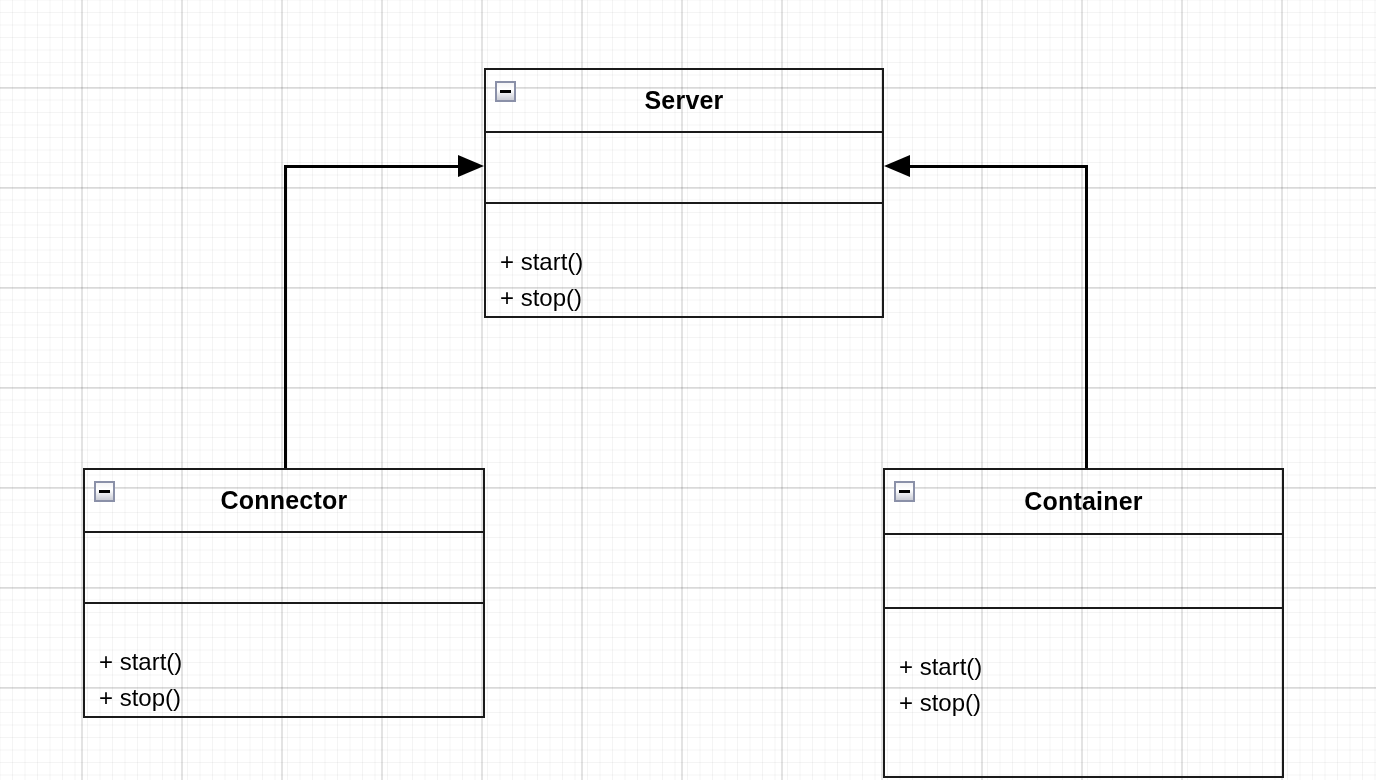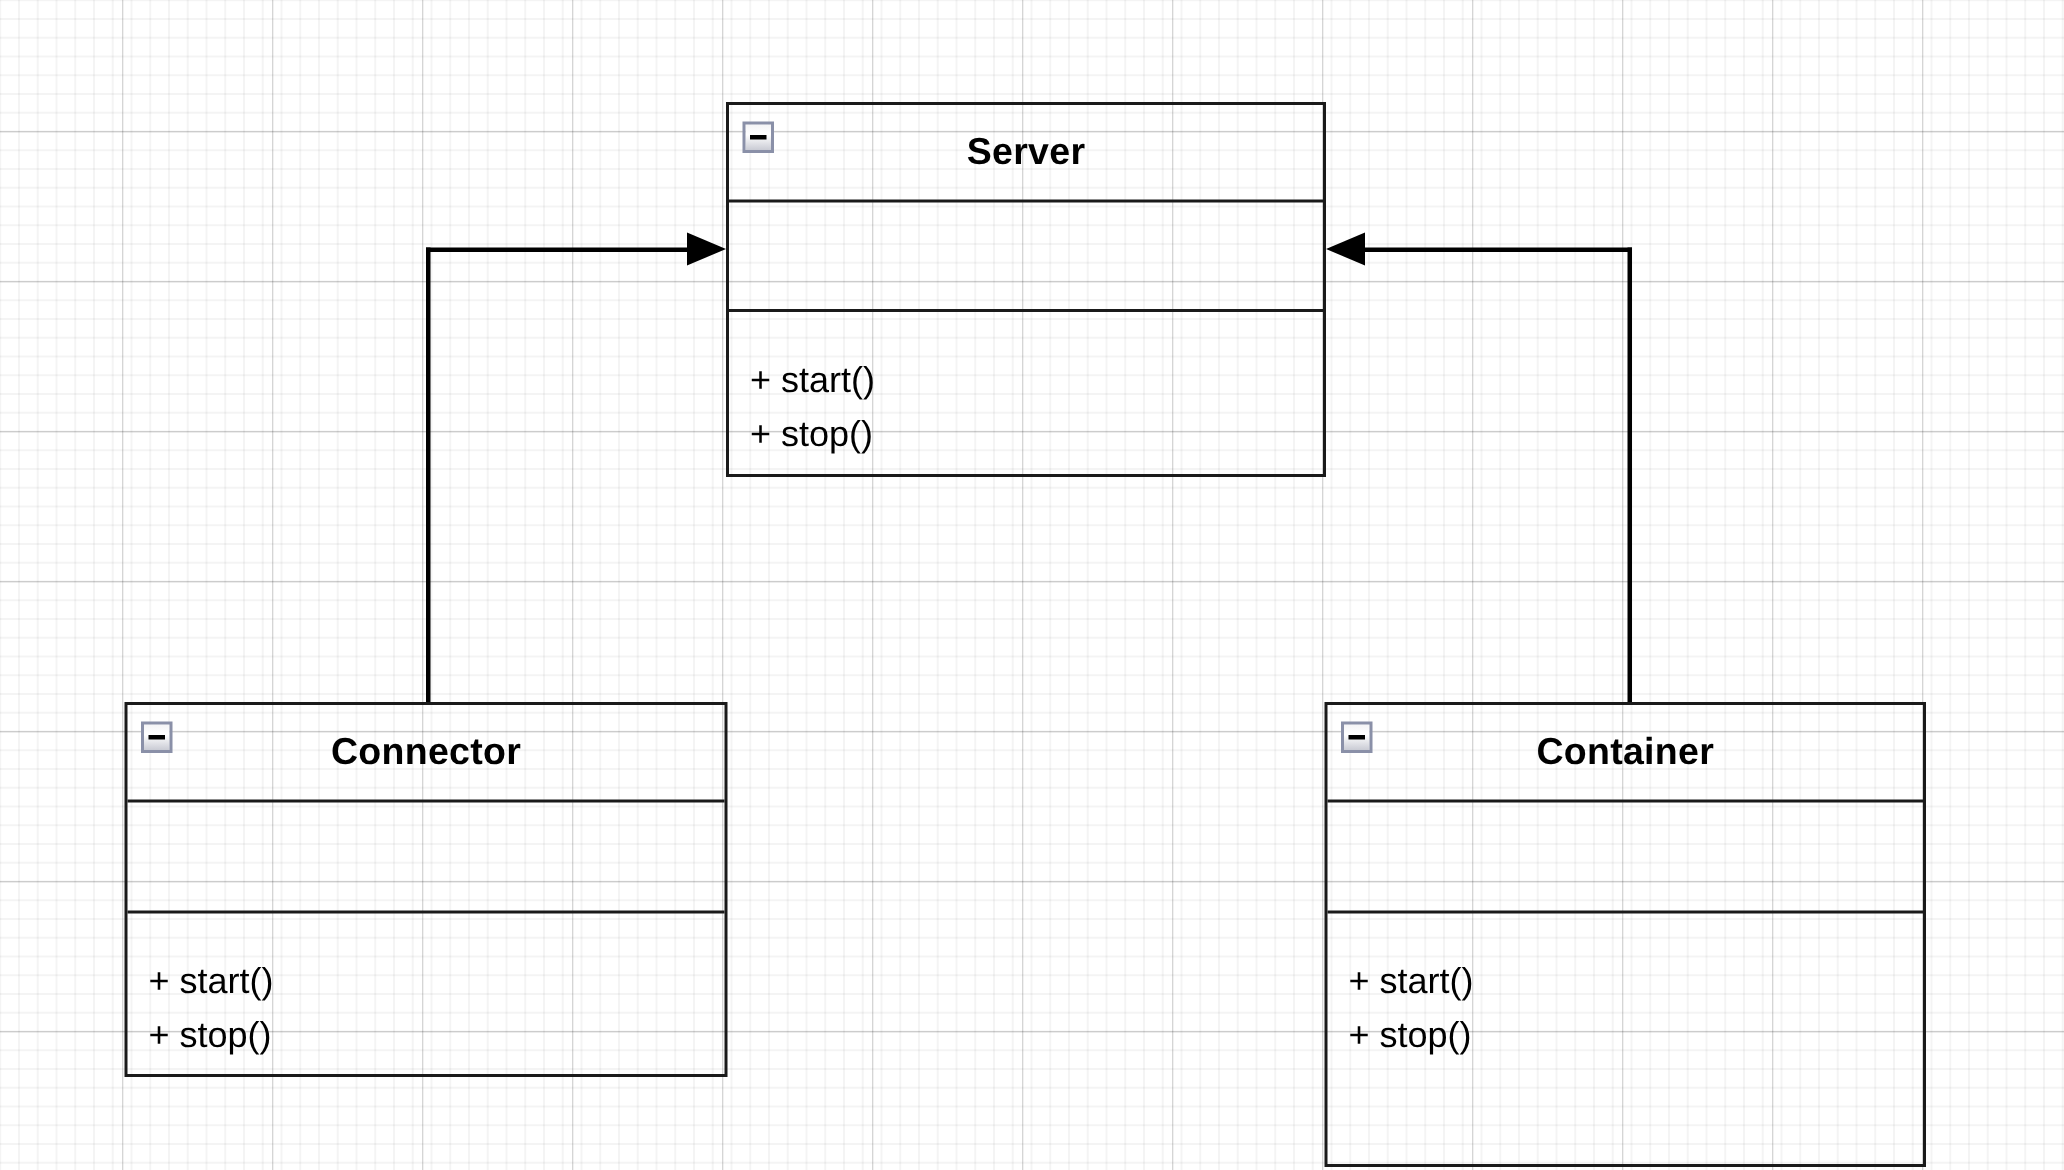--- a/index.html
+++ b/index.html
@@ -56,21 +56,21 @@
     color: #000000;
     letter-spacing: 0.2px;
     line-height: 1;
   }
   .uml-attrs {
     box-sizing: border-box;
     border-bottom: 2px solid #1a1a1a;
   }
   .uml-methods {
     box-sizing: border-box;
-    padding: 28px 14px 0 14px;
+    padding: 40px 14px 0 14px;
     flex: 1;
   }
   .uml-method {
     font-family: "Liberation Sans", sans-serif;
     font-size: 24px;
     color: #000000;
     line-height: 1.5;
     white-space: pre;
   }
 

